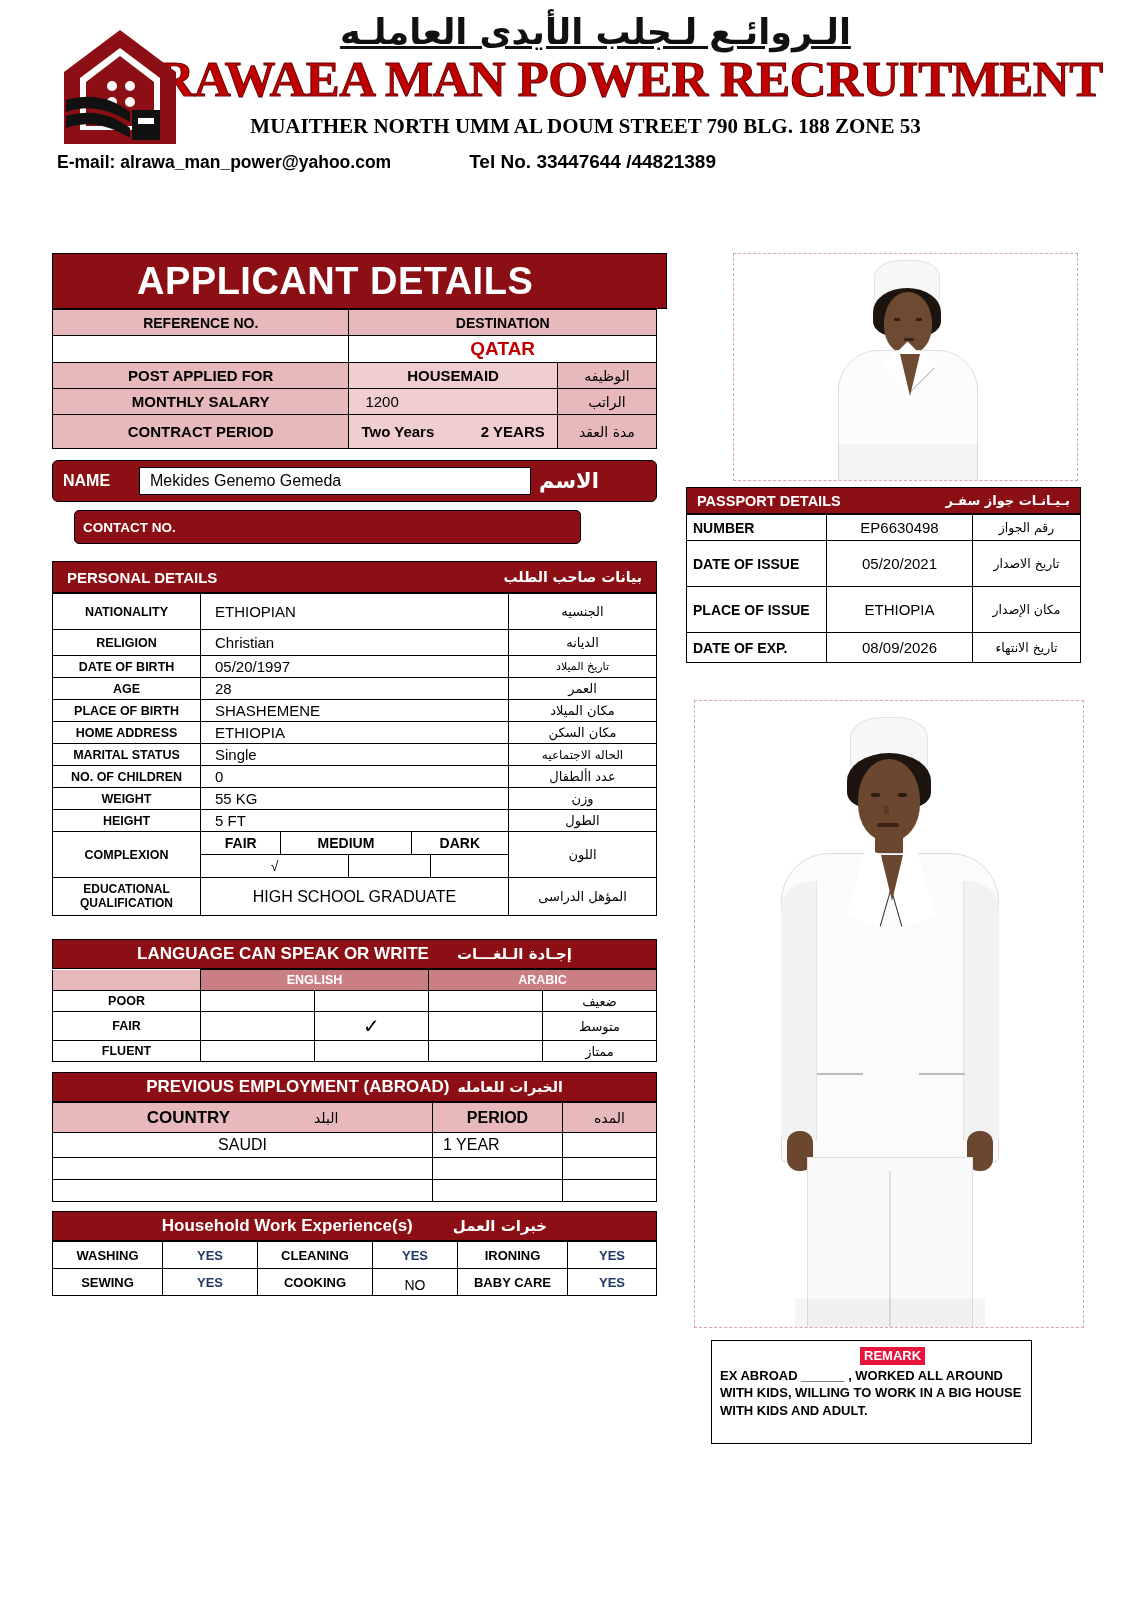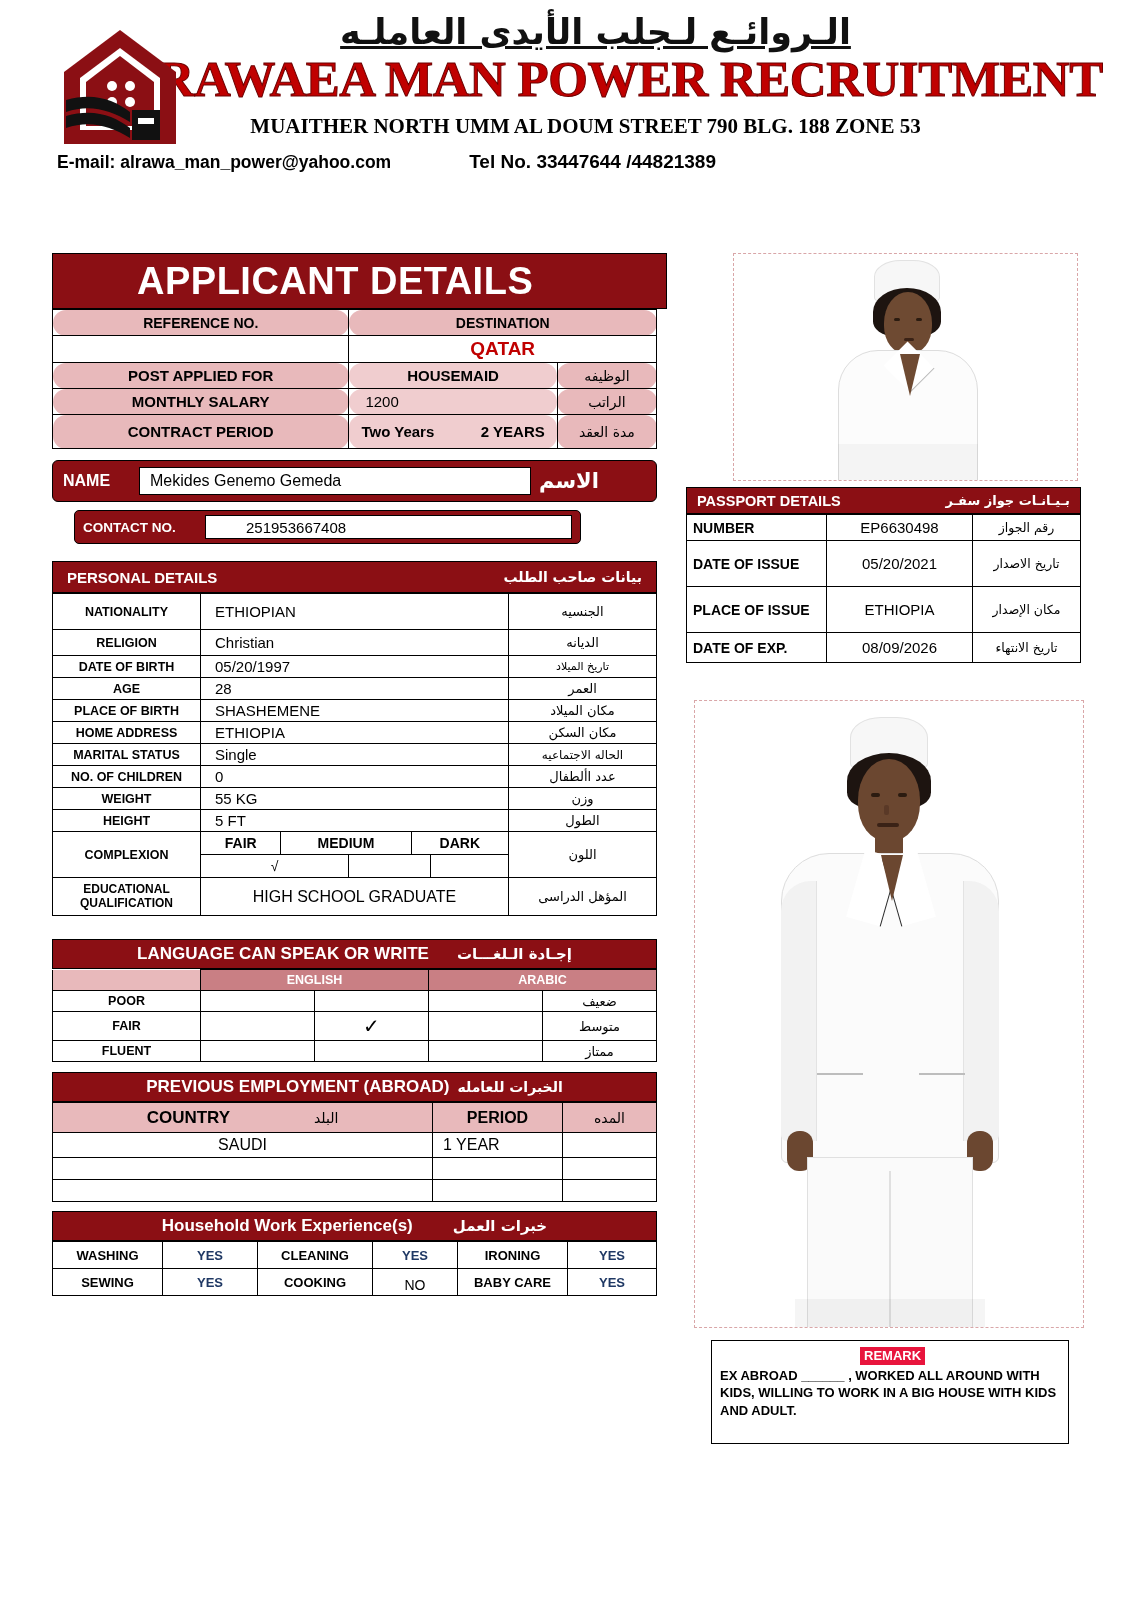--- a/index.html
+++ b/index.html
@@ -51,21 +51,21 @@
   
   .leftcol { position:absolute; left:52px; top:253px; width:615px; }
 
   .appdetails-bar {
     background:#8b0f14; color:#fff; height:56px; border:1px solid #000;
     display:flex; align-items:center; padding-left:84px;
     font-size:38px; font-weight:bold; letter-spacing:0.5px;
   }
 
   table.top { width:605px; margin-top:0; }
-  table.top td { height:26px;border-radius:13px; }
+  table.top td { height:26px; }
 
   .namebar {
     margin-top:11px; width:605px; height:42px; background:#8b0f14;
     border:1px solid #000; border-radius:6px; display:flex; align-items:center;
     padding:0 10px; position:relative;
   }
   .namebar .lbl { color:#fff; font-weight:bold; font-size:16px; width:68px; }
   .namebar .inp {
     background:#fff; border:1px solid #000; height:28px; flex:1;
     margin:0 8px; display:flex; align-items:center; padding-left:10px;
@@ -145,21 +145,21 @@
   table.pass td { height:26px; }
   table.pass td.k { width:140px; font-weight:bold; font-size:14px; padding-left:6px; }
   table.pass td.v { font-size:15px; text-align:center; }
   table.pass td.a { width:108px; text-align:center; font-family:"DejaVu Sans", sans-serif; font-size:12.5px; }
 
   .photo-main {
     position:absolute; left:694px; top:700px; width:390px; height:628px;
     border:1px dashed #d9a6a8;
   }
   .remark-box {
-    position:absolute; left:711px; top:1340px; width:358px; height:104px;
+    position:absolute; left:711px; top:1340px; width:321px; height:104px;
     border:1px solid #000; padding:6px 8px; font-size:13px; font-weight:bold;
     line-height:1.35;
   }
   .remark-badge {
     background:#e8143c; color:#fff; font-size:13px; font-weight:bold;
     padding:0 4px; display:inline-block; margin-left:140px;
   }
 
   
   .footer {
@@ -252,21 +252,20 @@
       </table>
 
     <div class="namebar">
       <div class="lbl">NAME</div>
       <div class="inp" placeholder="">Mekides Genemo Gemeda</div>
       <div class="arlbl">الاسم</div>
     </div>
 
     <div class="contactbar">
       <div class="lbl">CONTACT NO.</div>
-      <div class="inp">251953667408</div>
     </div>
 
     <div class="pd-head">
       <span>PERSONAL DETAILS</span>
       <span class="arh">بيانات صاحب الطلب</span>
     </div>
     <table class="tbl pd">
       <tbody>
           <tr>
         <td class="k" style="height:36px;">NATIONALITY</td>

